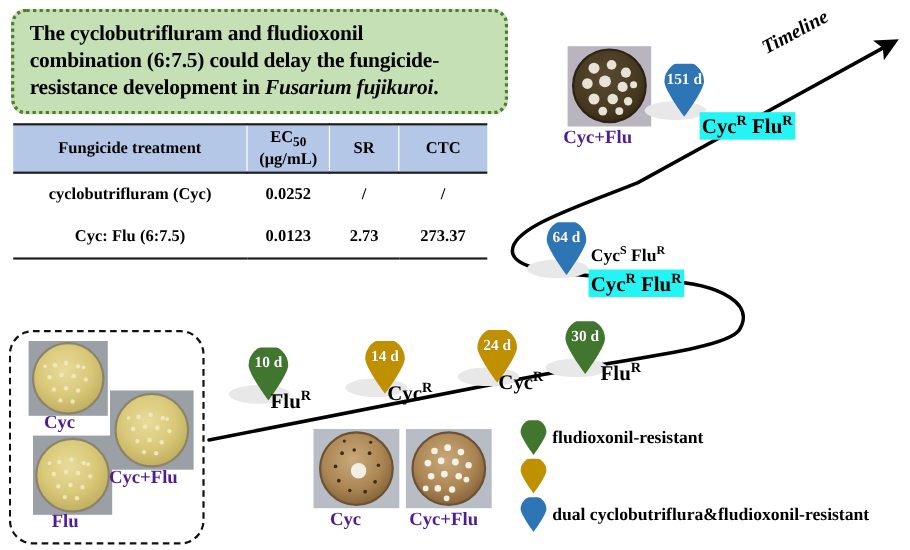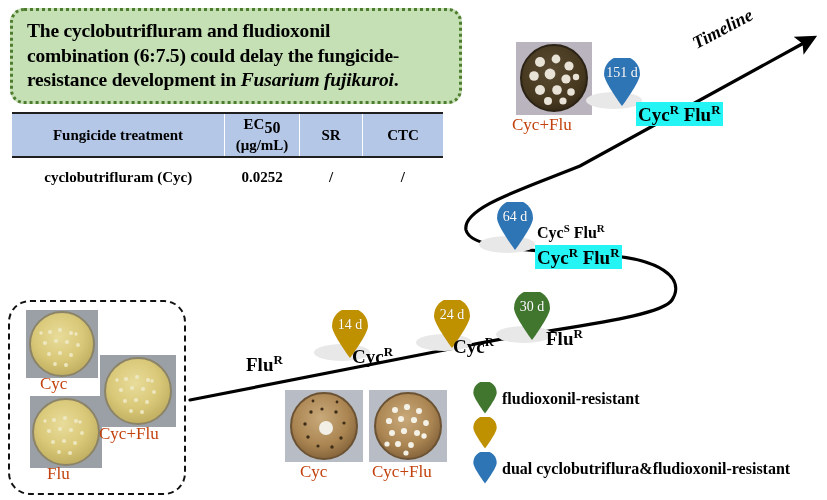--- a/index.html
+++ b/index.html
@@ -39,50 +39,50 @@
     background:#b4c7e7;height:42px;vertical-align:middle;
     border-left:1px solid #ffffff;border-right:1px solid #ffffff;
   }
   .thead-row th:first-child{border-left:none;}
   .thead-row th:last-child{border-right:none;}
   #table-wrap .rule-top{border-top:2.5px solid #1f1f1f;}
   #table-wrap .rule-mid{border-bottom:2px solid #1f1f1f;}
   #table-wrap .rule-bot{border-bottom:2.5px solid #1f1f1f;}
   .body-row td{height:38px;vertical-align:middle;font-size:15px;}
   .c-blue{color:#2072b8;}
-  .sub{font-size:16px;vertical-align:sub;text-align:right;}
+  .sub{font-size:12px;vertical-align:sub;text-align:right;}
   .hdr-small{font-size:14px;}
 
   
   .pin{position:absolute;width:40px;height:52px;}
   .pin .shadow{
     position:absolute;left:-16px;top:34px;width:56px;height:17px;
     background:#e8e8e8;border-radius:50%;
   }
   .pin .drop{
     position:absolute;left:0;top:0;width:40px;height:48px;
   }
   .pin .lbl{
     position:absolute;left:0;top:7px;width:40px;text-align:center;
-    color:#ffffff;font-weight:normal;font-size:14px;
+    color:#ffffff;font-weight:bold;font-size:14px;
     font-family:"Liberation Serif", serif;
     text-shadow:0 0 1px rgba(0,0,0,.25);
   }
   .pin.small{width:26px;height:34px;}
   .pin.small .drop{width:26px;height:32px;}
 
   
   .ann{
     position:absolute;font-weight:bold;color:#000;
     font-family:"Liberation Serif", serif;white-space:nowrap;
   }
   .ann sup{font-size:.68em;font-weight:bold;}
   .hl{background:#25f4f4;padding:0 2px;}
   .cap{
-    position:absolute;font-weight:normal;color:#c2410c;
+    position:absolute;font-weight:bold;color:#4c1d95;
     font-family:"Liberation Serif", serif;white-space:nowrap;
   }
 
   
   #dish-panel{
     position:absolute;left:8px;top:300px;width:178px;height:195px;
     border:2.5px dashed #111;border-radius:22px;box-sizing:border-box;
   }
 
   
@@ -144,20 +144,26 @@
           </th>
         </tr>
       </thead>
       <tbody>
         <tr class="body-row">
           <td>cyclobutrifluram (Cyc)</td>
           <td>0.0252</td>
           <td>/</td>
           <td>/</td>
         </tr>
+        <tr class="body-row rule-bot">
+          <td>Cyc: Flu (6:7.5)</td>
+          <td>0.0123</td>
+          <td class="c-blue">2.73</td>
+          <td class="c-blue">273.37</td>
+        </tr>
       </tbody>
     </table>
   </div>
 
   <div id="dish-panel"></div>
 
   <svg width="827" height="500" style="position:absolute;left:0;top:0;pointer-events:none;">
     <defs>
       <radialGradient id="agarY" cx="45%" cy="38%" r="68%">
         <stop offset="0%" stop-color="#e8dc9a"></stop>
@@ -302,20 +308,27 @@
 
   <div class="cap" style="left:40px;top:374px;font-size:17px;">Cyc</div>
   <div class="cap" style="left:47px;top:464px;font-size:17px;">Flu</div>
   <div class="cap" style="left:99px;top:424px;font-size:17px;">Cyc+Flu</div>
 
   <div class="cap" style="left:300px;top:462px;font-size:17px;">Cyc</div>
   <div class="cap" style="left:372px;top:462px;font-size:17px;">Cyc+Flu</div>
 
   <div class="cap" style="left:512px;top:115px;font-size:17px;">Cyc+Flu</div>
 
+  <div class="pin" style="left:224px;top:316px;">
+    <div class="shadow"></div>
+    <svg class="drop" viewBox="0 0 40 48">
+      <path d="M20 48 C20 48 2 24 2 16 A18 18 0 1 1 38 16 C38 24 20 48 20 48 Z" fill="#41762f"></path>
+    </svg>
+    <div class="lbl">10 d</div>
+  </div>
   <div class="ann" style="left:246px;top:352px;font-size:19px;">
     <span>Flu</span><sup>R</sup>
   </div>
 
   <div class="pin" style="left:330px;top:310px;">
     <div class="shadow"></div>
     <svg class="drop" viewBox="0 0 40 48">
       <path d="M20 48 C20 48 2 24 2 16 A18 18 0 1 1 38 16 C38 24 20 48 20 48 Z" fill="#bf9000"></path>
     </svg>
     <div class="lbl">14 d</div>

